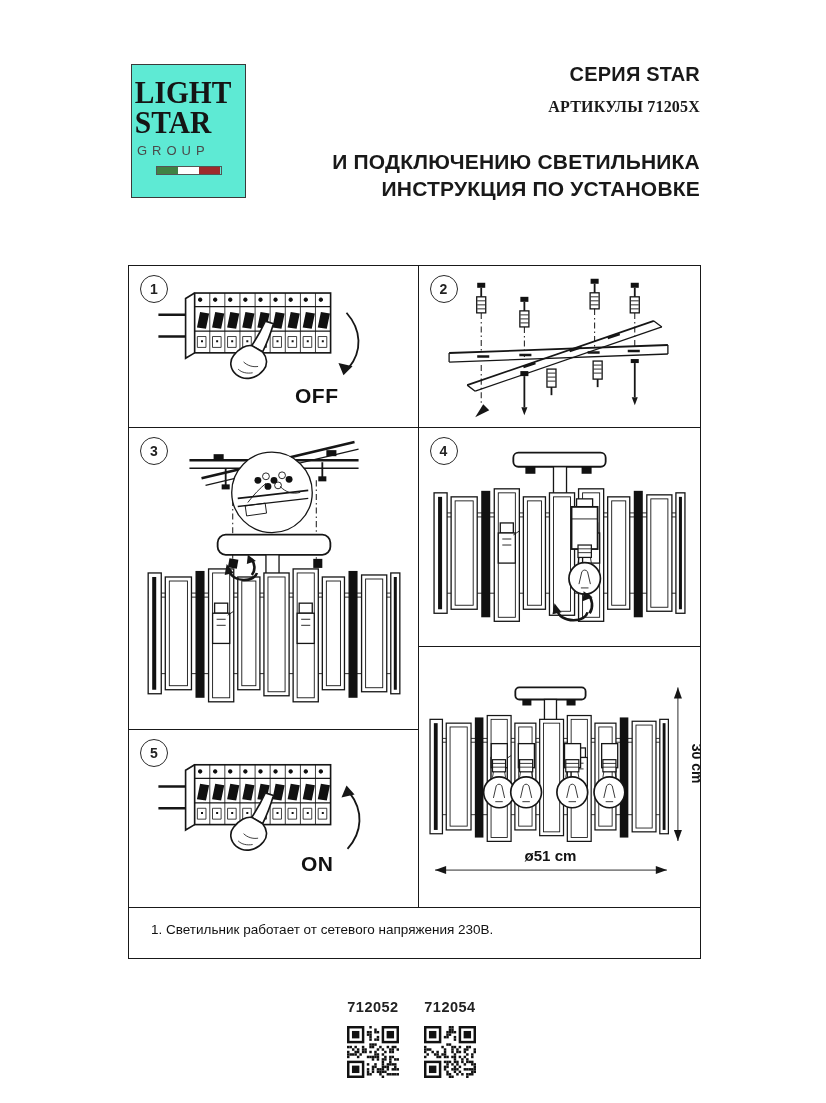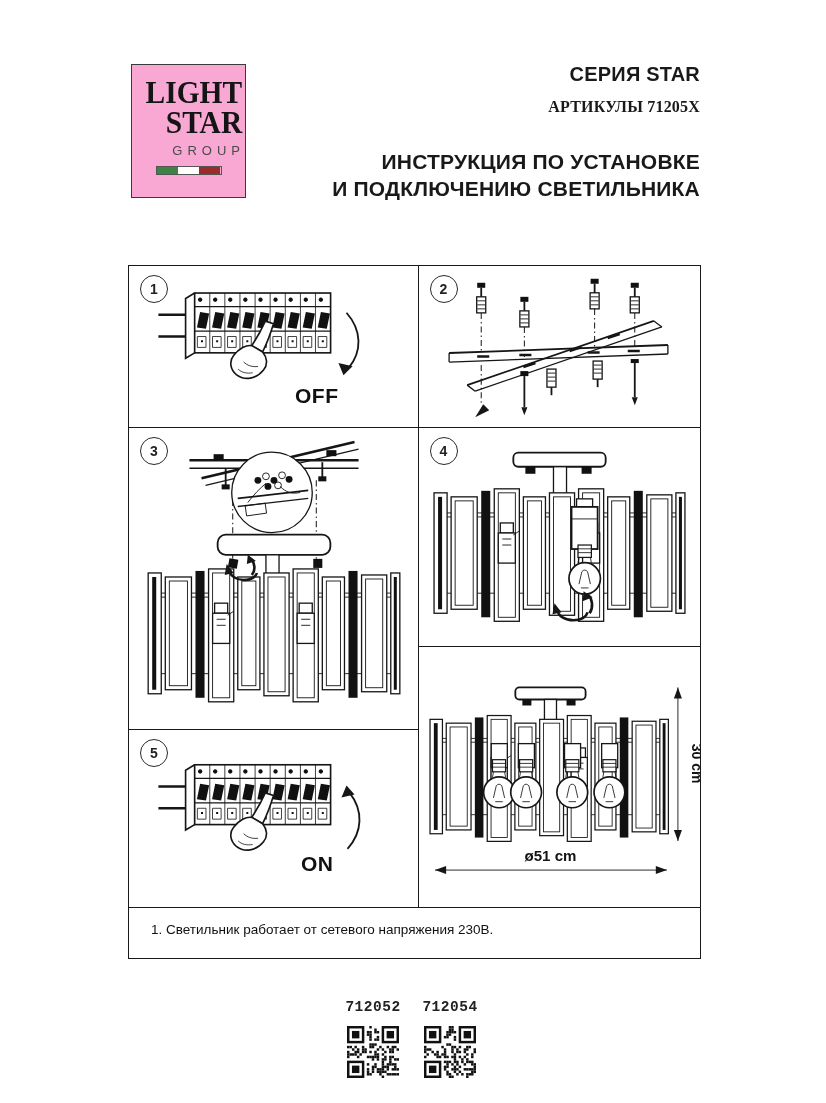--- a/index.html
+++ b/index.html
@@ -1,20 +1,20 @@
 <!DOCTYPE html>
 <html><head>
 <meta charset="utf-8">
 <style>
   html,body{margin:0;padding:0;background:#fff;}
   body{width:826px;height:1103px;position:relative;overflow:hidden;
        font-family:"Liberation Sans",sans-serif;color:#1a1a1a;}
   
   .logo-box{position:absolute;left:131px;top:64px;width:113px;height:132px;
-            border:1.5px solid #3a3a3a;background:#f9a8d4;text-align:right;}
+            border:1.5px solid #3a3a3a;background:#5eead4;text-align:left;}
   .logo-w1{margin-top:13px;font-family:"Liberation Serif",serif;font-weight:bold;
            font-size:31px;line-height:29px;color:#151515;transform:scaleX(.95);}
   .logo-w2{font-family:"Liberation Serif",serif;font-weight:bold;font-size:31px;
            line-height:31px;color:#151515;transform:scaleX(.95);}
   .logo-w3{margin-top:5px;font-size:13px;letter-spacing:5px;color:#4a4a4a;
            padding-left:5px;}
   .logo-flag{width:64px;height:7px;border:1px solid #555;margin:8px auto 0;
              display:flex;}
   .logo-flag span{flex:1;}
   
@@ -38,21 +38,21 @@
   .draw .fb{fill:#111;stroke:none;}
   .draw .thin{stroke-width:.9;}
   .draw .med{stroke-width:1.8;}
   .draw .thick{stroke-width:2.6;}
   .draw .dash{stroke-dasharray:6 3 1.5 3;stroke-width:1;}
   .draw text{fill:#141414;stroke:none;font-family:"Liberation Sans",sans-serif;font-weight:bold;}
   
   .notes{padding:11px 10px 0 22px;font-size:13.5px;line-height:21px;color:#111;}
   
   .code-num{position:absolute;width:68px;text-align:center;font-size:14.5px;
-            font-weight:bold;letter-spacing:.5px;color:#222;font-family:Liberation Mono, monospace;}
+            font-weight:bold;letter-spacing:.5px;color:#222;}
   .qr{position:absolute;width:52px;height:52px;}
 </style>
 </head>
 <body>
 
 <svg class="draw" width="0" height="0" style="position:absolute" aria-hidden="true">
   <defs>
 
     <g id="g-breaker">
       <path class="thick" d="M-12,40 H18 M-12,64 H18"></path>
@@ -118,22 +118,22 @@
     <span style="background:#3f8243"></span>
     <span style="background:#ffffff"></span>
     <span style="background:#9e2b2b"></span>
   </div>
 </div>
 
 <div class="hdr">
   <div class="hdr-series">СЕРИЯ STAR</div>
   <div class="hdr-articles">АРТИКУЛЫ 71205X</div>
   <div class="hdr-title">
+    <div>И ПОДКЛЮЧЕНИЮ СВЕТИЛЬНИКА</div>
     <div>ИНСТРУКЦИЯ ПО УСТАНОВКЕ</div>
-    <div>И ПОДКЛЮЧЕНИЮ СВЕТИЛЬНИКА</div>
   </div>
 </div>
 
 <div class="cell" style="left:128px;top:265px;width:291px;height:163px;">
   <div class="badge">1</div>
   <svg class="fig draw" viewBox="0 0 287 159">
     <use href="#g-breaker" transform="translate(40,12) scale(0.9)"></use>
     <g>
       <path class="med" d="M216,46 C231,63 232,84 218,101"></path>
       <polygon points="213,108 208,96 222,99"></polygon>

